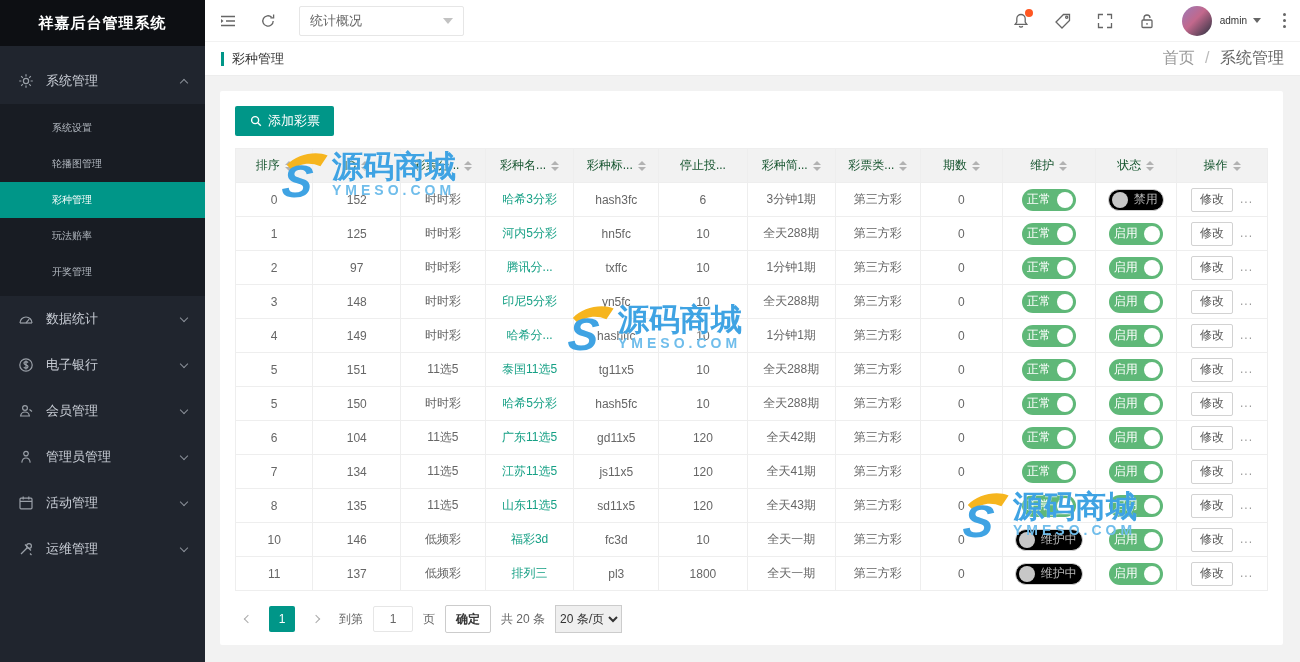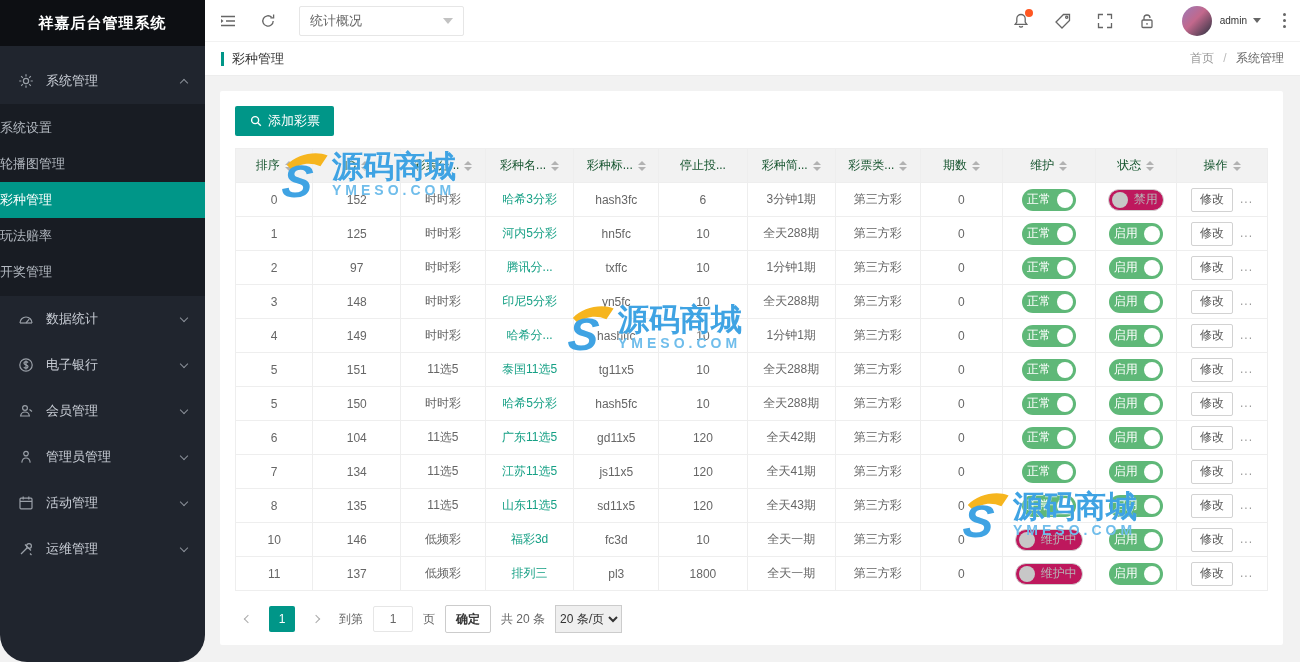--- a/index.html
+++ b/index.html
@@ -1,35 +1,35 @@
 <!DOCTYPE html>
 <html><head>
 <meta charset="utf-8">
 <style>
   * { margin:0; padding:0; box-sizing:border-box; }
   body { font-family:"Liberation Sans","DejaVu Sans",sans-serif; }
   .page { position:relative; width:1300px; height:662px; overflow:hidden; background:#f2f2f2; }
 
   
-  .sidebar { position:absolute; left:0; top:0; width:205px; height:662px; background:#20252e;border-radius:27px; }
+  .sidebar { position:absolute; left:0; top:0; width:205px; height:662px; background:#20252e; }
   .logo { height:46px; line-height:46px; text-align:center; background:#0d0f13; color:#fff;
           font-size:15px; font-weight:bold; letter-spacing:1px; }
   .nav { padding-top:12px; }
   .nav-item { display:flex; align-items:center; height:46px; padding:0 18px; color:#c9ced6;
               font-size:13px; cursor:pointer; }
   .nav-item .ico { width:16px; height:16px; margin-right:12px; display:inline-flex; }
   .nav-item .ico svg { width:16px; height:16px; stroke:#9aa0a8; fill:none; stroke-width:1.2; }
   .nav-item .nav-label { flex:1; }
   .chev { border:solid #8a9099; border-width:0 1.5px 1.5px 0; display:inline-block; padding:2.5px; }
   .chev.up { transform:rotate(-135deg); margin-top:3px; }
   .chev.down { transform:rotate(45deg); margin-bottom:2px; }
   .chev.left { transform:rotate(135deg); }
   .chev.right { transform:rotate(-45deg); }
   .submenu { background:#181c23; padding:6px 0; }
-  .sub-item { height:36px; line-height:36px; color:#b4bac2; font-size:13px; cursor:pointer; }
+  .sub-item { height:36px; line-height:36px; padding-left:52px; color:#b4bac2; font-size:10px; cursor:pointer; }
   .sub-item.active { background:#009688; color:#fff; }
 
   
   .main { position:absolute; left:205px; top:0; width:1095px; height:662px; }
   .topbar { height:42px; background:#fff; display:flex; align-items:center; padding:0 14px;
             border-bottom:1px solid #f2f2f2; }
   .tb-ico { width:18px; height:18px; margin-right:22px; display:inline-flex; cursor:pointer; position:relative; }
   .tb-ico svg { width:18px; height:18px; stroke:#666; fill:none; stroke-width:1.3; }
   .tb-select { display:flex; align-items:center; justify-content:space-between; width:165px; height:30px;
                border:1px solid #e6e6e6; border-radius:2px; padding:0 10px; color:#666; font-size:13px; cursor:pointer; }
@@ -43,21 +43,21 @@
   .admin-wrap { display:flex; align-items:center; margin-left:8px; cursor:pointer; color:#333; font-size:10px; }
   .admin-wrap .caret-down { margin-left:6px; border-top-color:#666; border-left-width:4px; border-right-width:4px; border-top-width:5px;}
   .dots { margin-left:22px; display:flex; flex-direction:column; gap:3px; cursor:pointer; }
   .dots i { width:3px; height:3px; border-radius:50%; background:#666; }
 
   
   .crumbbar { height:34px; background:#fff; display:flex; align-items:center; padding:0 16px;
               border-bottom:1px solid #ededed; }
   .crumb-marker { width:3px; height:14px; background:#009688; margin-right:8px; }
   .crumb-title { font-size:13px; color:#333; }
-  .crumb-right { margin-left:auto; font-size:12px; color:#999; }
+  .crumb-right { margin-left:auto; font-size:16px; color:#999; }
   .crumb-right .home { color:#999; cursor:pointer; }
   .crumb-right .sep { margin:0 6px; color:#bbb; }
   .crumb-right .section { color:#666; }
 
   
   .content { padding:15px 17px 17px 15px; height:586px; }
   .card { background:#fff; border-radius:2px; height:100%; padding:15px; }
   .toolbar { display:flex; align-items:center; }
   .add-btn { display:inline-flex; align-items:center; height:30px; padding:0 14px; background:#009688;
              color:#fff; border:none; border-radius:2px; font-size:13px; cursor:pointer; }
@@ -70,21 +70,21 @@
   thead th { background:#f2f2f2; font-weight:normal; color:#14532d; cursor:pointer; }
   .th-wrap { display:inline-flex; align-items:center; gap:5px; }
   .sort { display:inline-flex; flex-direction:column; gap:2px; cursor:pointer; }
   .sort i { width:0; height:0; border-left:4px solid transparent; border-right:4px solid transparent; display:block; }
   .sort .s-up { border-bottom:4px solid #b2b2b2; }
   .sort .s-dn { border-top:4px solid #b2b2b2; }
   .name-link { color:#16a085; cursor:pointer; }
   .switch { display:inline-flex; align-items:center; justify-content:space-between; height:22px; border-radius:11px;
             padding:0 3px; min-width:52px; font-size:12px; cursor:pointer; vertical-align:middle; }
   .switch.on { background:#5FB878; color:#fff; }
-  .switch.off { background:#be185d; border:1px solid #d2d2d2; color:#b7b7b7;justify-content:space-between; }
+  .switch.off { background:#000000; border:1px solid #d2d2d2; color:#b7b7b7;justify-content:space-between; }
   .switch .knob { width:16px; height:16px; border-radius:50%; display:inline-block; }
   .switch.on .knob { background:#fff; margin-left:4px; }
   .switch.off .knob { background:#c7c7c7; margin-right:4px; }
   .switch b { font-weight:normal; padding:0 2px; }
   .edit-btn { background:#fff; border:1px solid #d2d2d2; border-radius:2px; height:24px; padding:0 8px;
               color:#555; font-size:12px; cursor:pointer; }
   .more { color:#999; margin-left:7px; cursor:pointer; letter-spacing:1px; }
 
   
   .pagebar { display:flex; align-items:center; margin-top:14px; font-size:12px; color:#666; gap:8px; }

